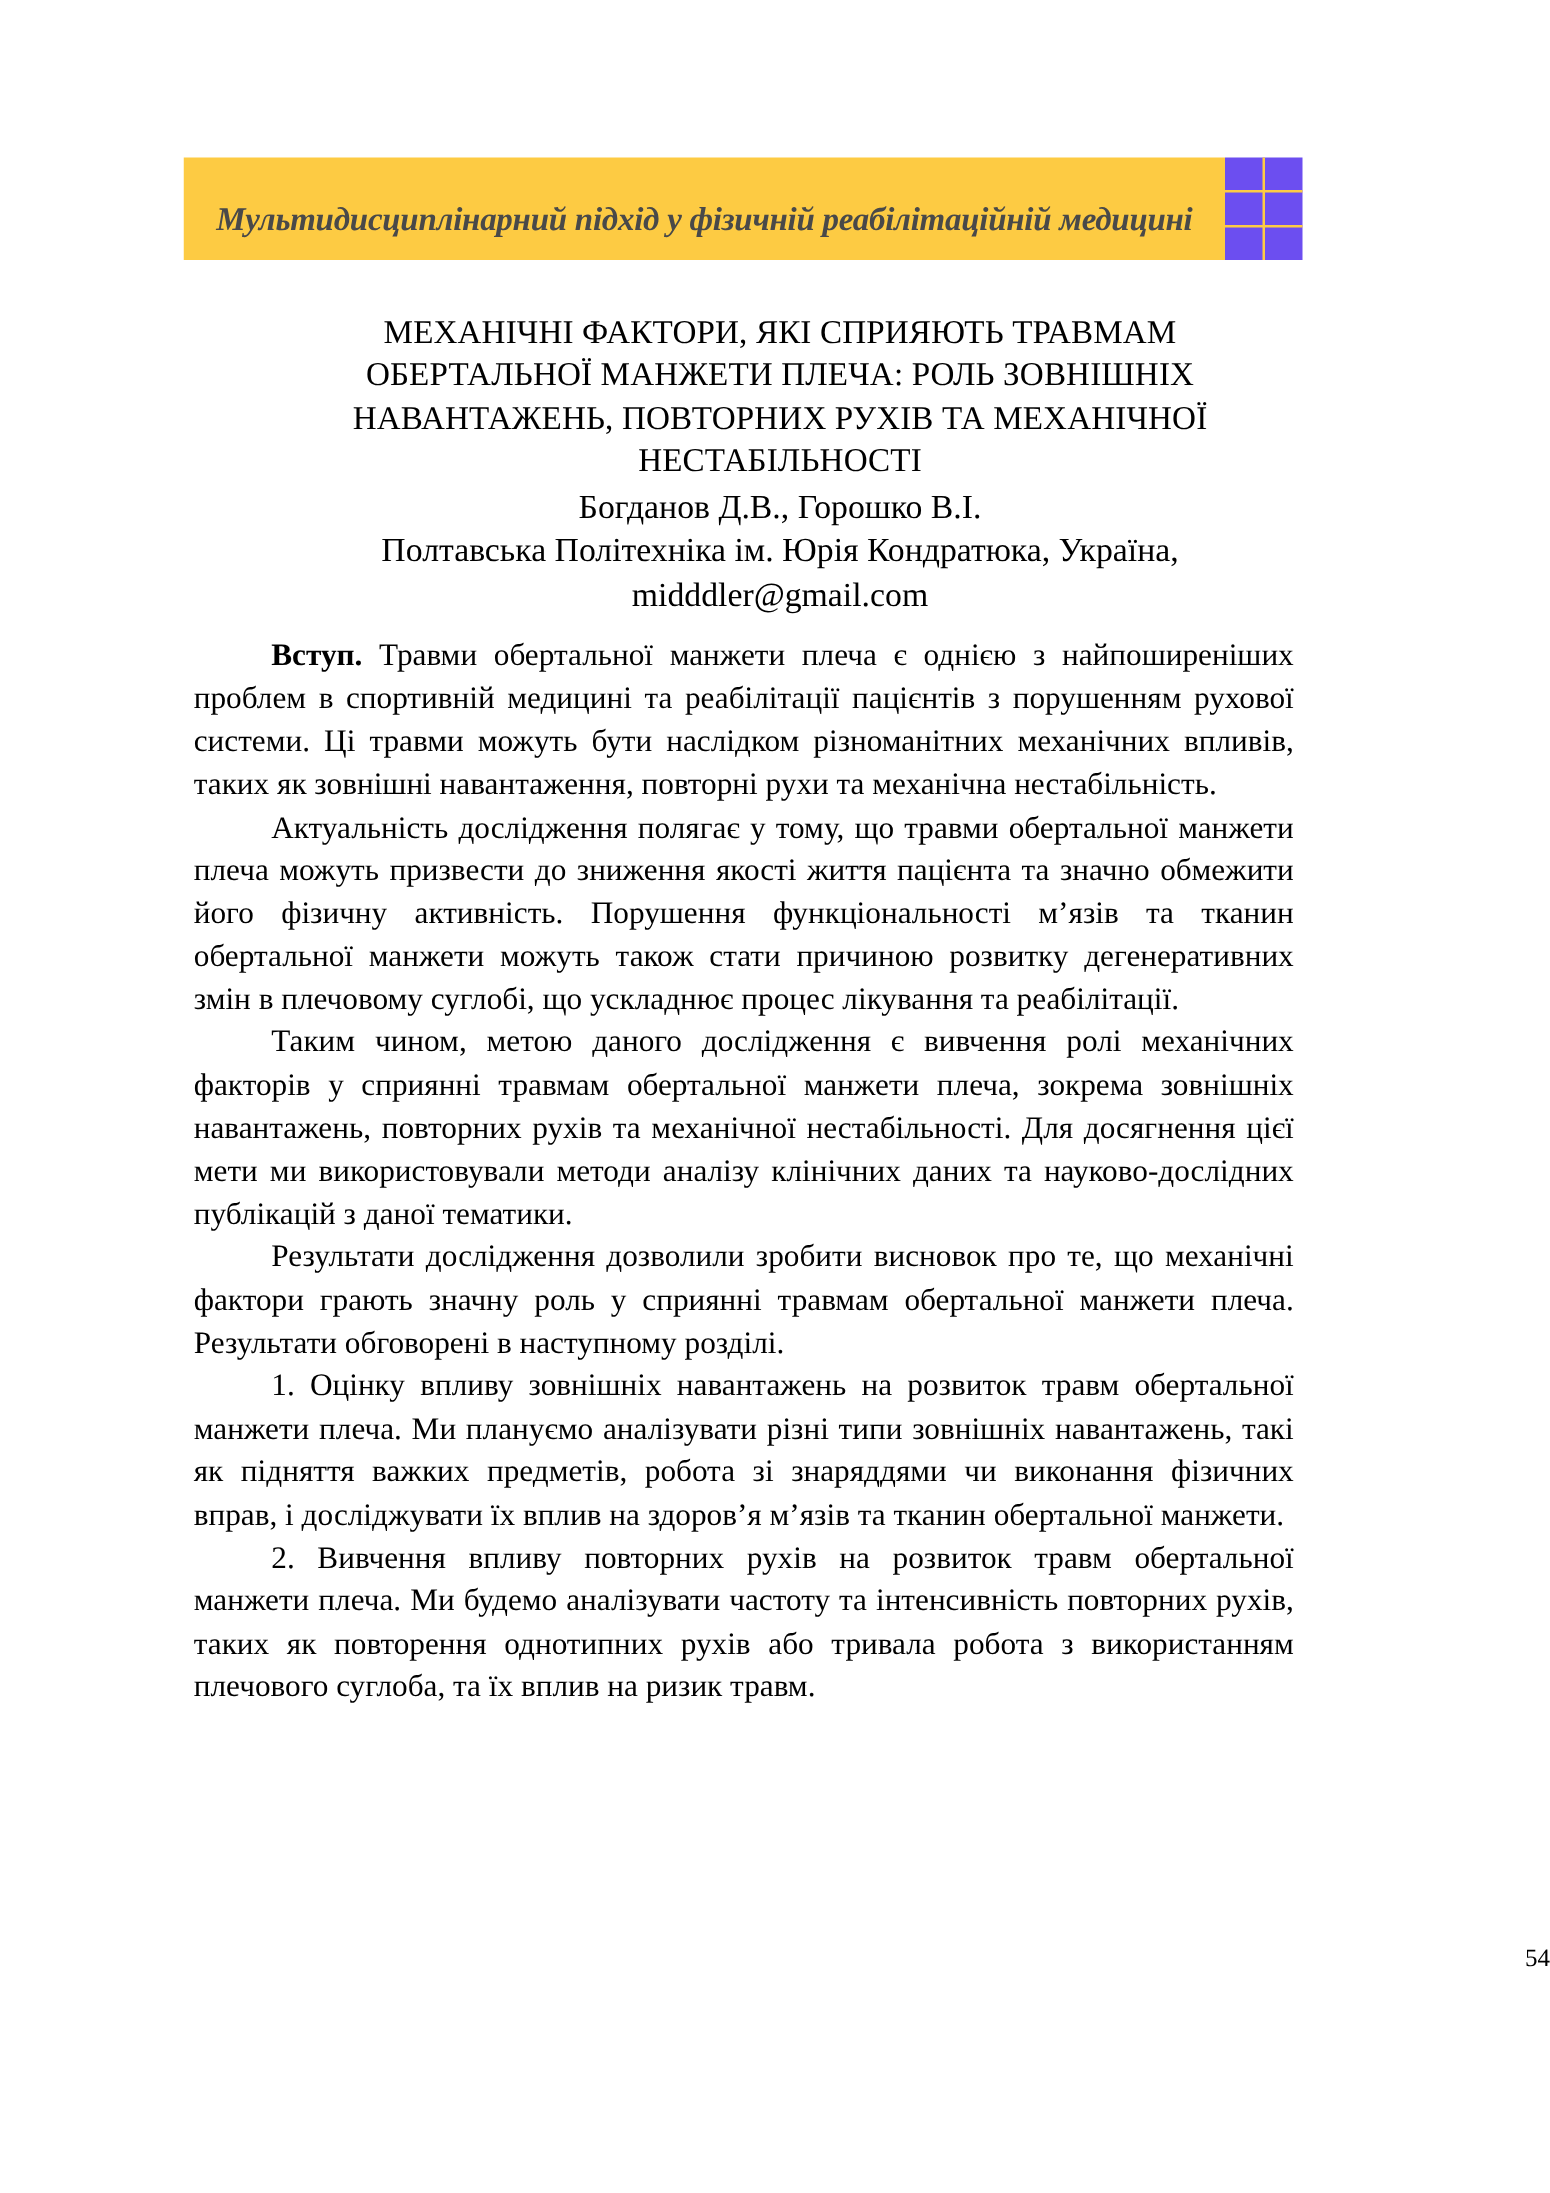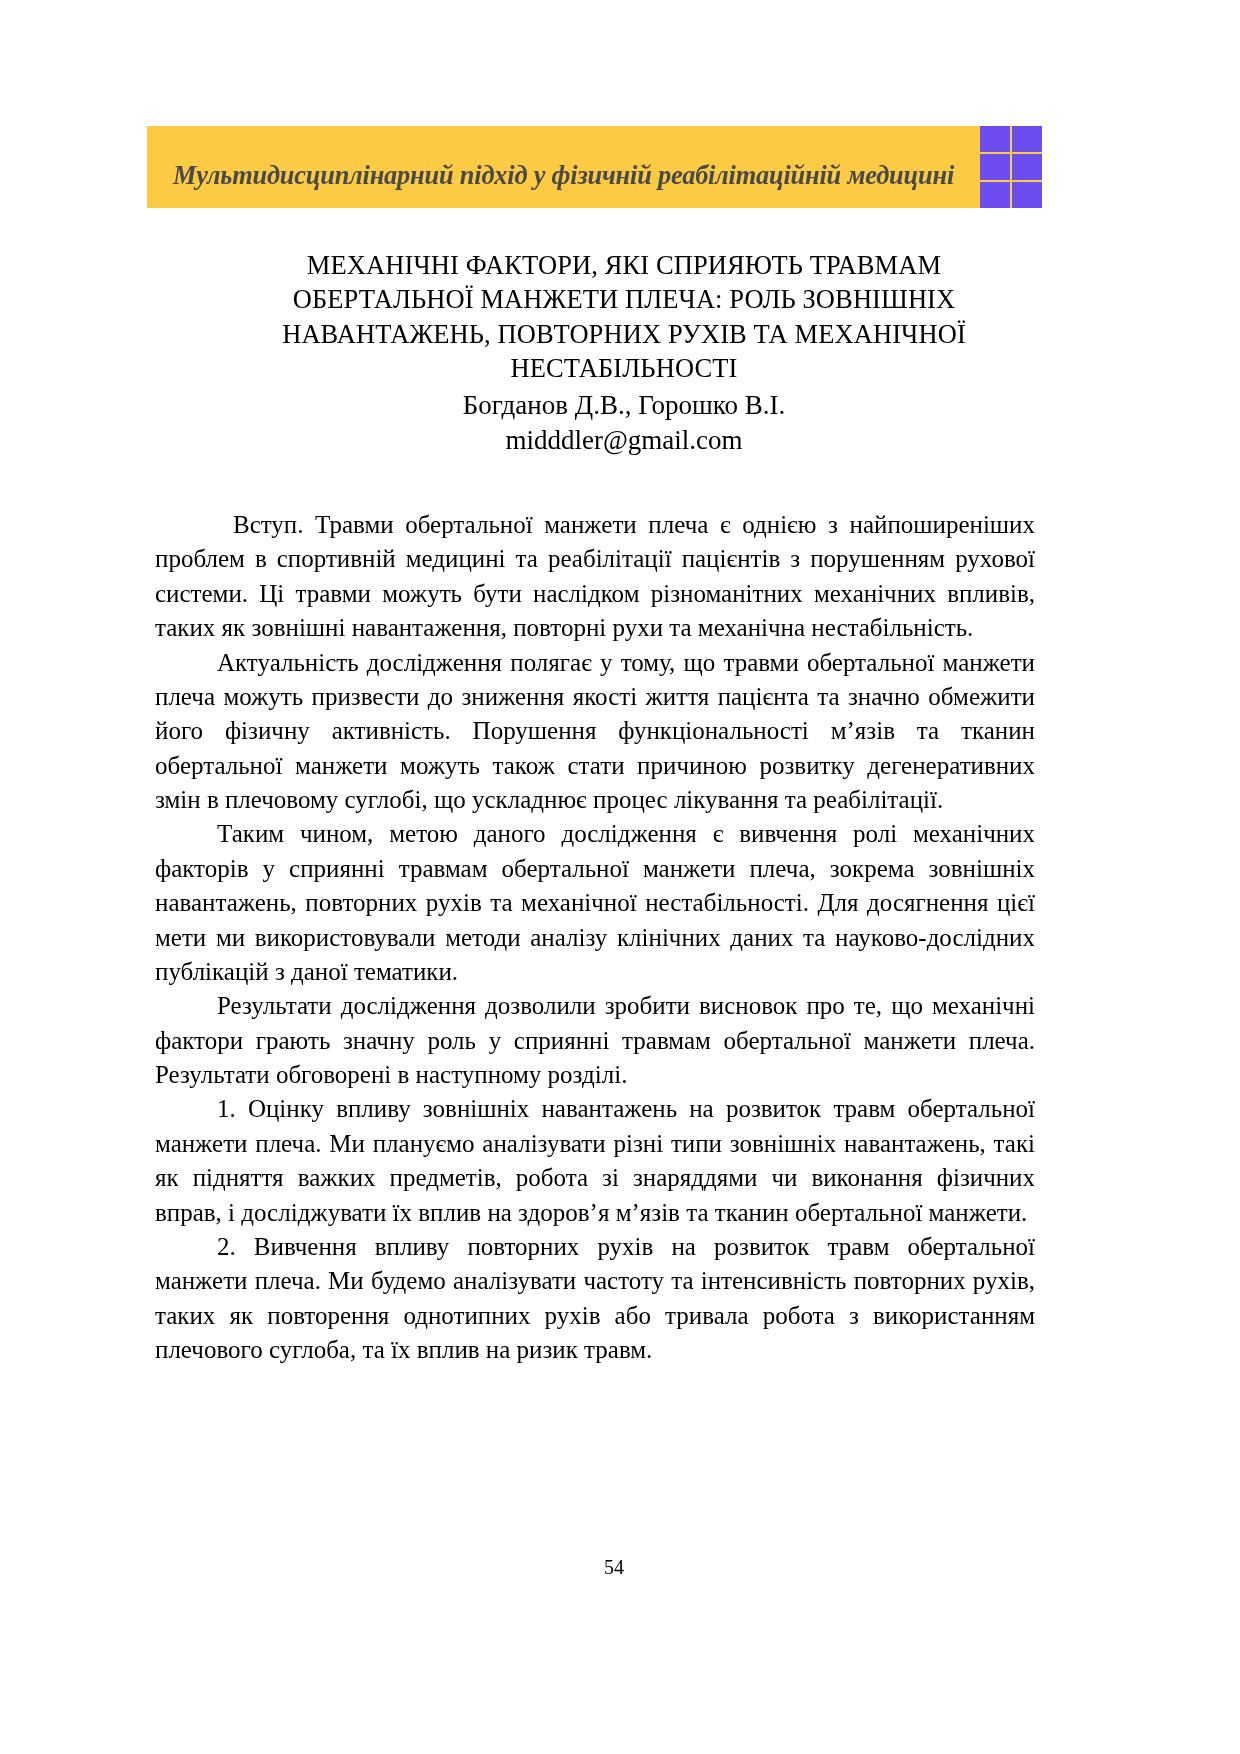--- a/index.html
+++ b/index.html
@@ -118,29 +118,29 @@
     text-justify: inter-word;
   }
   .body-text p {
     margin: 0;
     text-indent: 62px;
   }
   .body-text p.tight {
     
     letter-spacing: -0.12px;
   }
-  .body-text b { font-weight: normal; margin-left: 16px; }
+  .body-text b { font-weight: bold; }
 
   
   .page-number {
     position: absolute;
     left: 0;
-    right: 12px;
+    right: 0;
     top: 1556px;
-    text-align: center;
+    text-align: right;
     font-size: 20px;
     color: #000000;
   }
 </style>
 </head>
 <body>
 
 <div class="page">
 
   <div class="header-band">
@@ -151,20 +151,21 @@
       <div class="accent-line a1"></div>
       <div class="accent-line a2"></div>
       <div class="accent-vline"></div>
     </div>
   </div>
 
   <h1 class="article-title">МЕХАНІЧНІ ФАКТОРИ, ЯКІ СПРИЯЮТЬ ТРАВМАМ ОБЕРТАЛЬНОЇ МАНЖЕТИ ПЛЕЧА: РОЛЬ ЗОВНІШНІХ НАВАНТАЖЕНЬ, ПОВТОРНИХ РУХІВ ТА МЕХАНІЧНОЇ НЕСТАБІЛЬНОСТІ</h1>
 
   <div class="authors-block">
     <span class="line">Богданов Д.В., Горошко В.І.</span>
+    <span class="line">Полтавська Політехніка ім. Юрія Кондратюка, Україна,</span>
     <span class="line">midddler@gmail.com</span>
   </div>
 
   <div class="body-text">
 
     <p><b>Вступ.</b><span> Травми обертальної манжети плеча є однією з найпоширеніших проблем в спортивній медицині та реабілітації пацієнтів з порушенням рухової системи. Ці травми можуть бути наслідком різноманітних механічних впливів, таких як зовнішні навантаження, повторні рухи та механічна нестабільність.</span></p>
 
     <p>Актуальність дослідження полягає у тому, що травми обертальної манжети плеча можуть призвести до зниження якості життя пацієнта та значно обмежити його фізичну активність. Порушення функціональності м’язів та тканин обертальної манжети можуть також стати причиною розвитку дегенеративних змін в плечовому суглобі, що ускладнює процес лікування та реабілітації.</p>
 
     <p>Таким чином, метою даного дослідження є вивчення ролі механічних факторів у сприянні травмам обертальної манжети плеча, зокрема зовнішніх навантажень, повторних рухів та механічної нестабільності. Для досягнення цієї мети ми використовували методи аналізу клінічних даних та науково-дослідних публікацій з даної тематики.</p>

